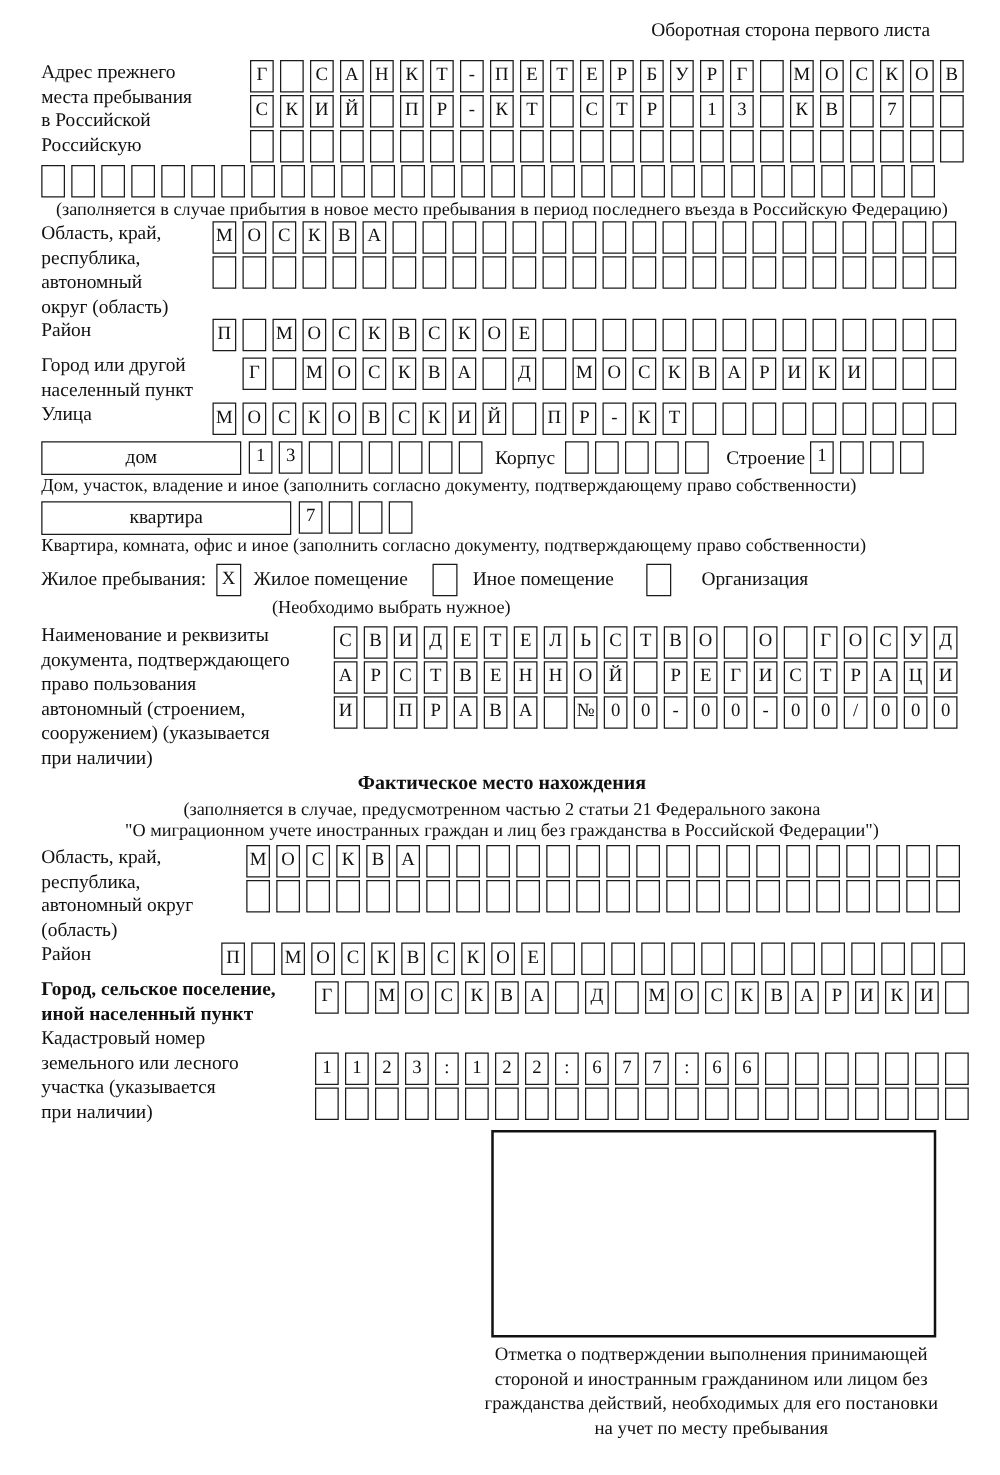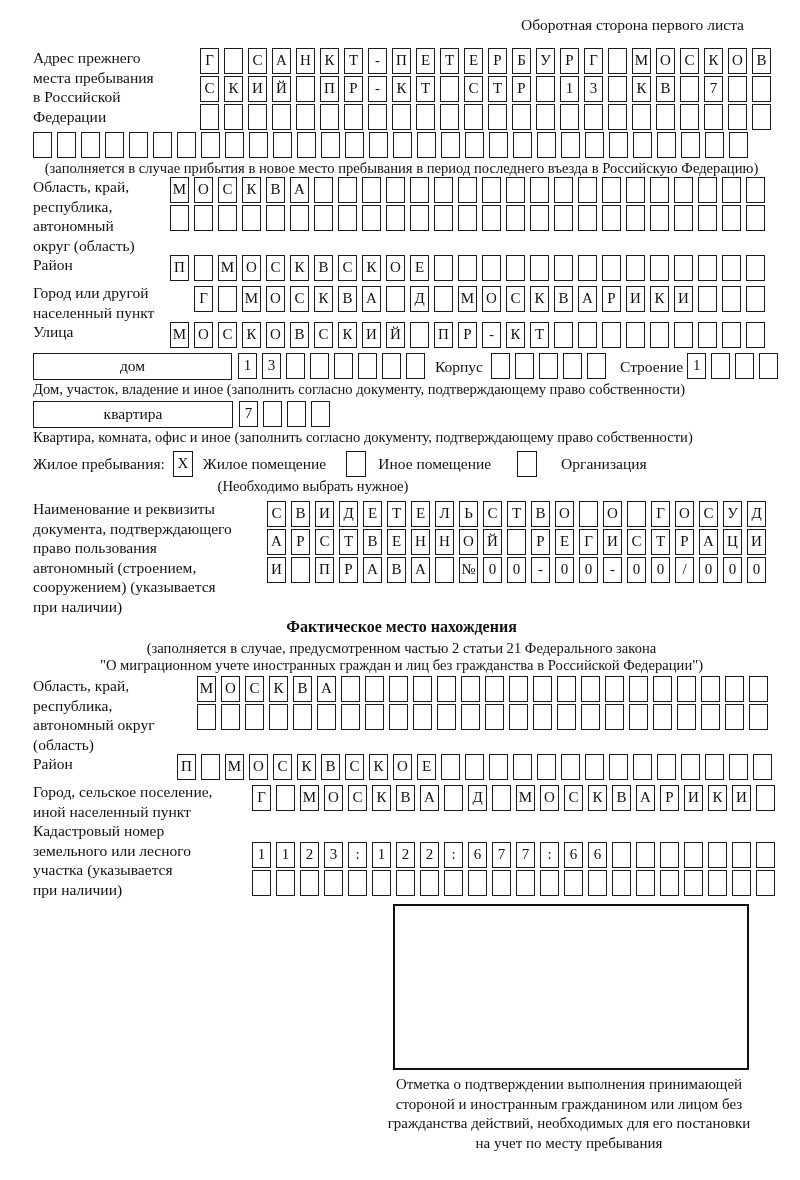--- a/index.html
+++ b/index.html
@@ -30,21 +30,21 @@
 
 <div class="page">
 
   <div class="hdr">Оборотная сторона первого листа</div>
 
   <div class="frow" style="margin-top:14px;">
     <div class="lbl" style="width:148px;">
         <div>Адрес прежнего</div>
         <div>места пребывания</div>
         <div>в Российской</div>
-        <div>Федерации</div>
+        <div>Российскую</div>
       </div>
     <div>
       <div class="boxrow">
           <span class="cell">Г</span>
           <span class="cell"></span>
           <span class="cell">С</span>
           <span class="cell">А</span>
           <span class="cell">Н</span>
           <span class="cell">К</span>
           <span class="cell">Т</span>
@@ -309,21 +309,21 @@
         <span class="cell"></span>
         <span class="cell"></span>
         <span class="cell"></span>
         <span class="cell"></span>
         <span class="cell"></span>
         <span class="cell"></span>
       </div>
   </div>
 
   <div class="inline mt2" style="height:29px;">
-    <div class="wbox" style="width:199px;">дом</div>
+    <div class="wbox" style="width:160px;">дом</div>
     <div class="boxrow" style="margin:0 0 0 6px;">
         <span class="cell">1</span>
         <span class="cell">3</span>
         <span class="cell"></span>
         <span class="cell"></span>
         <span class="cell"></span>
         <span class="cell"></span>
         <span class="cell"></span>
         <span class="cell"></span>
       </div>
@@ -543,21 +543,21 @@
         <span class="cell"></span>
         <span class="cell"></span>
         <span class="cell"></span>
         <span class="cell"></span>
         <span class="cell"></span>
         <span class="cell"></span>
       </div>
   </div>
 
   <div class="frow">
-    <div class="lbl" style="width:200px;">
+    <div class="lbl" style="width:200px;font-weight:bold;">
         <div>Город, сельское поселение,</div>
         <div>иной населенный пункт</div>
       </div>
     <div class="boxrow" style="margin-top:3px;">
         <span class="cell">Г</span>
         <span class="cell"></span>
         <span class="cell">М</span>
         <span class="cell">О</span>
         <span class="cell">С</span>
         <span class="cell">К</span>

